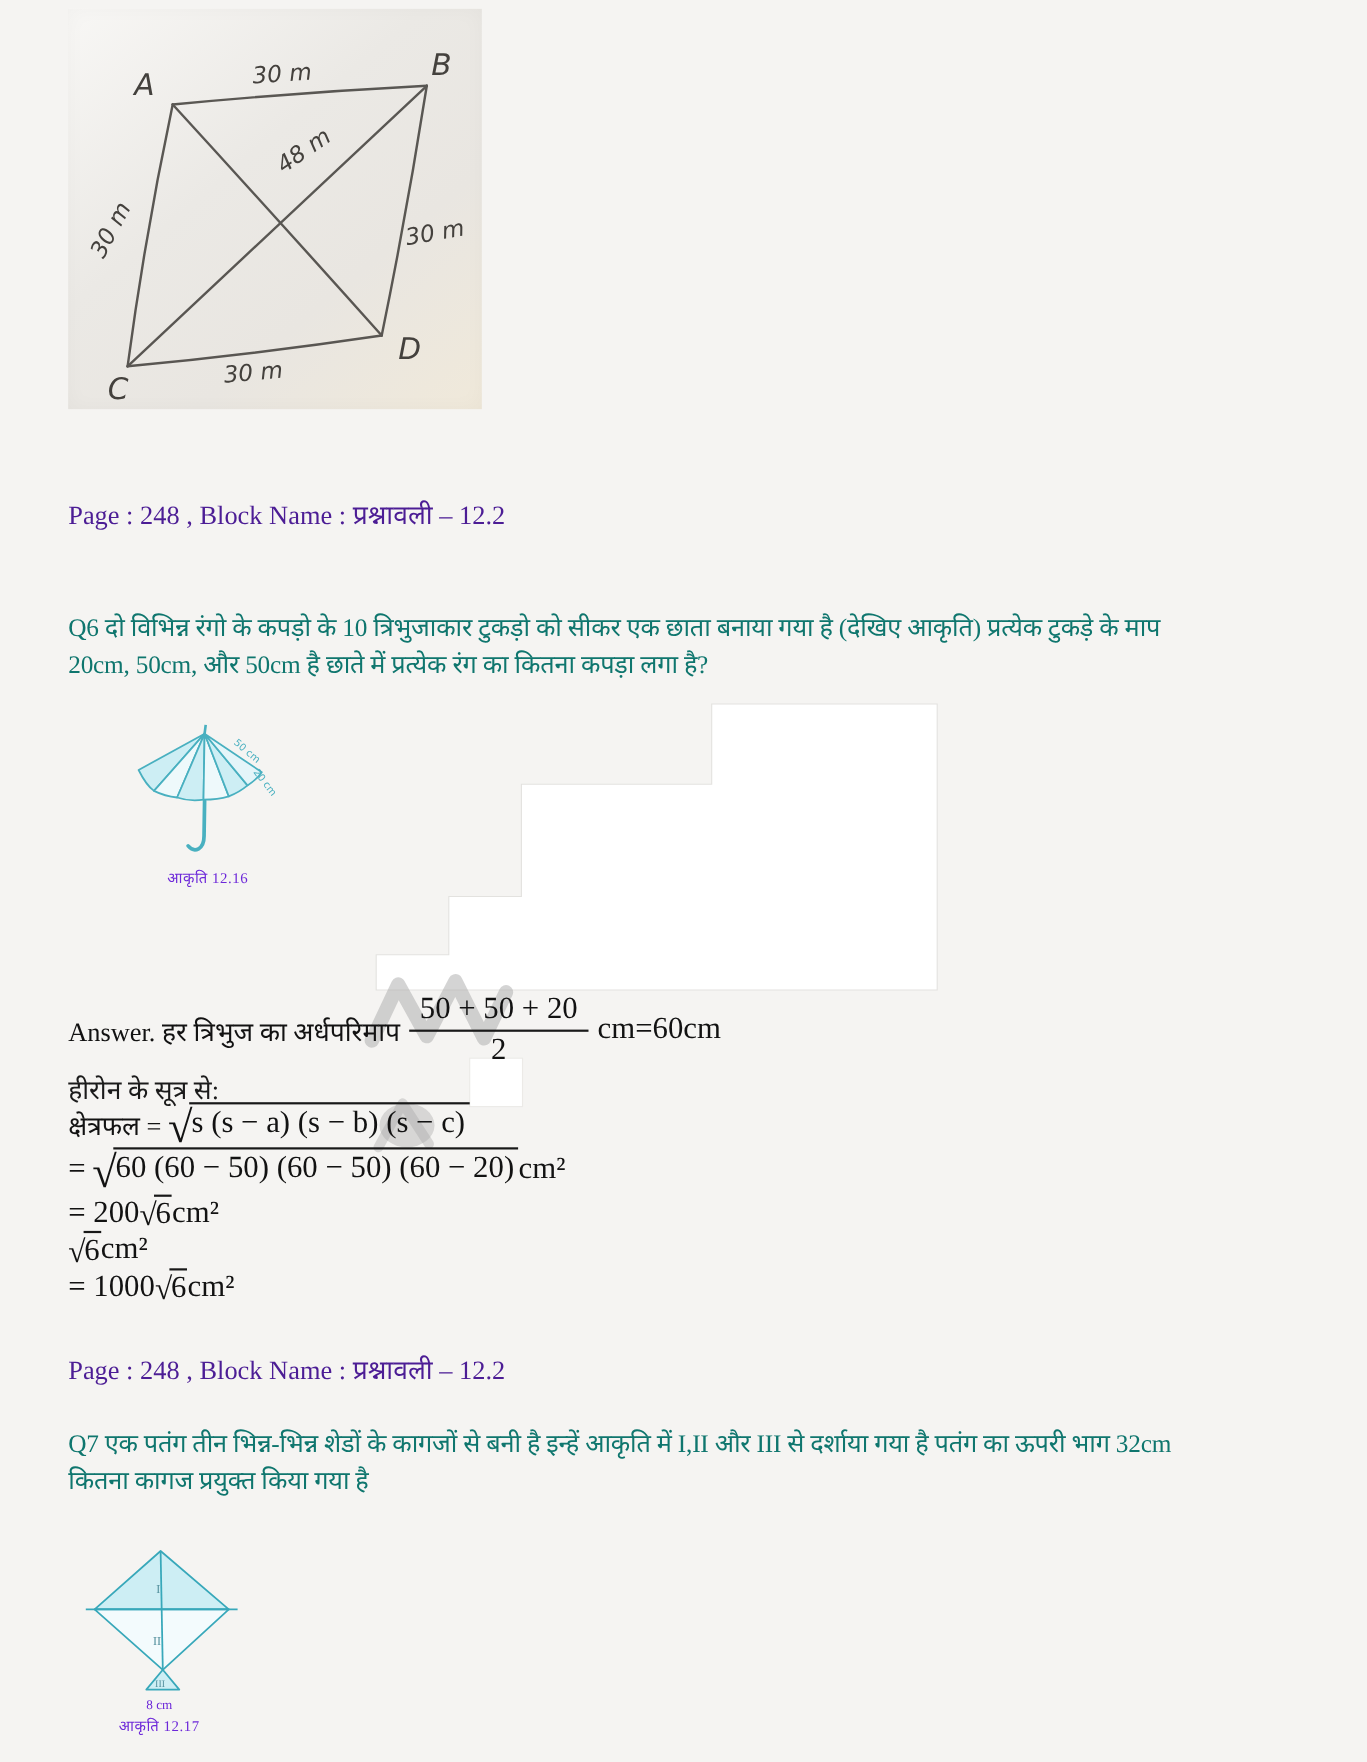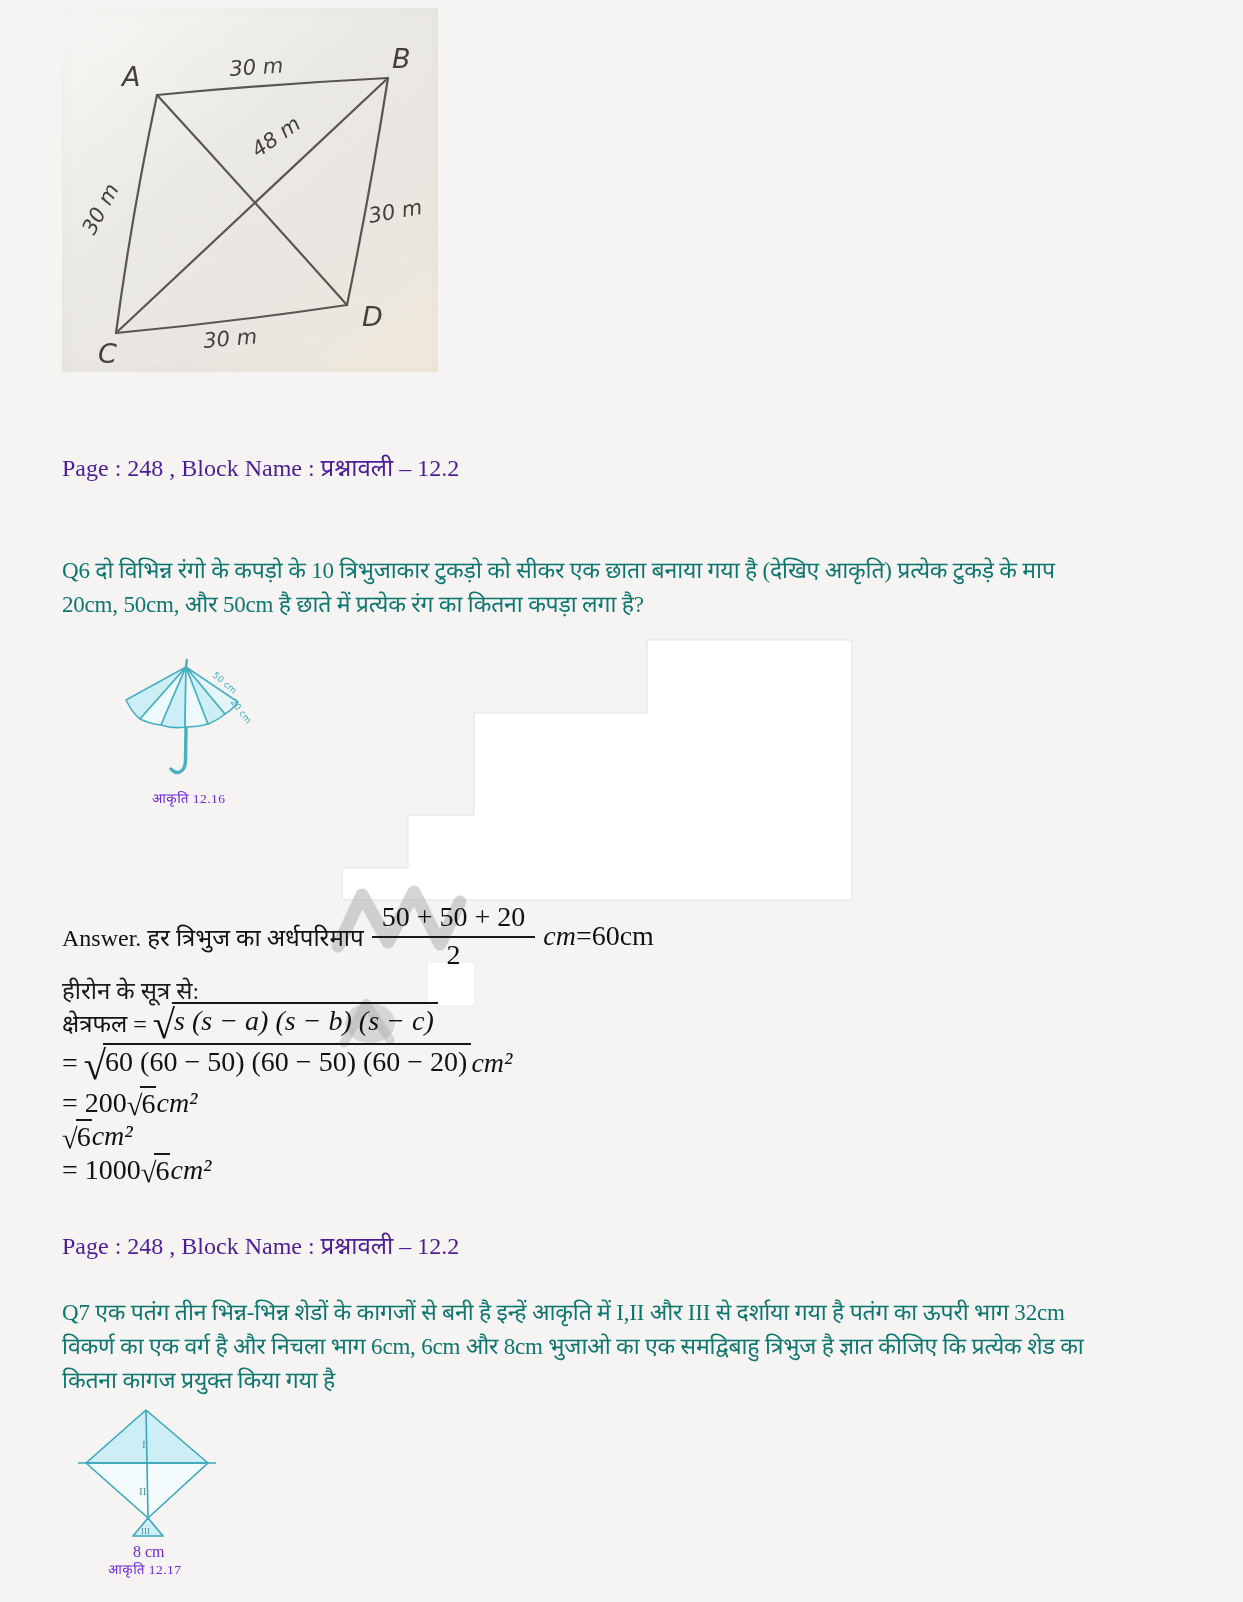--- a/index.html
+++ b/index.html
@@ -24,35 +24,35 @@
 
   
   .para{font-size:23px;line-height:34px;color:#0f766e;letter-spacing:-0.2px;}
   .para .ln{white-space:nowrap;}
   .pline{font-size:24px;color:#4c1d95;white-space:nowrap;}
 
   
   .math{font-family:"Liberation Serif","DejaVu Sans",serif;font-size:28px;color:#121212;white-space:nowrap;}
   .mrow{display:flex;align-items:center;}
   .dev{font-size:24px;}
-  .it{font-style:italic;}
+  .it{}
   .frac{display:inline-block;text-align:center;vertical-align:middle;margin:0 8px;}
   .frac .num{display:block;border-bottom:2.5px solid #1a1a1a;padding:0 10px 3px;}
   .frac .den{display:block;padding-top:1px;}
   .sqrt{display:inline-flex;align-items:stretch;}
   .sqrt .rsign{font-size:1.45em;line-height:1;align-self:flex-end;transform:translateY(3px);margin-right:-3px;}
   .sqrt .rad{border-top:2.2px solid #181818;padding:1px 4px 0 2px;align-self:flex-start;}
   .sqrt.sm .rsign{font-size:1.02em;transform:translateY(1px);margin-right:-2px;}
   .sqrt.sm .rad{border-top:2px solid #181818;padding:0 1px;}
   .gap{display:inline-block;width:6px;}
 
   
   .teal{color:#6d28d9;}
   .fig-caption{font-size:13.5px;letter-spacing:0.5px;white-space:nowrap;}
-  .fig-small{font-size:16px;white-space:nowrap;}
+  .fig-small{font-size:12px;white-space:nowrap;}
 </style>
 </head>
 <body>
 
 <svg class="overlay" width="1243" height="1602">
   <path d="M647,640 L852,640 L852,900 L342,900 L342,868 L408,868 L408,815 L474,815 L474,713 L647,713 Z" fill="#ffffff" stroke="#e3e2df" stroke-width="1"></path>
   <rect x="427" y="962" width="48" height="44" fill="#ffffff" stroke="#eceae7" stroke-width="1"></rect>
 </svg>
 
 <svg class="wm" width="1243" height="1602">
@@ -171,21 +171,20 @@
       <span class="rsign">√</span>
       <span class="rad">6</span>
     </span>
     <span class="it">cm²</span>
   </div>
 
   <div class="abs pline" style="left:62px;top:1228px;">Page : 248 , Block Name : प्रश्नावली – 12.2</div>
 
   <div class="abs para" style="left:62px;top:1296px;width:1170px;">
     <div class="ln">Q7 एक पतंग तीन भिन्न-भिन्न शेडों के कागजों से बनी है इन्हें आकृति में I,II और III से दर्शाया गया है पतंग का ऊपरी भाग 32cm</div>
-    <div class="ln">विकर्ण का एक वर्ग है और निचला भाग 6cm, 6cm और 8cm भुजाओ का एक समद्विबाहु त्रिभुज है ज्ञात कीजिए कि प्रत्येक शेड का</div>
     <div class="ln">कितना कागज प्रयुक्त किया गया है</div>
   </div>
 
   <div class="abs" style="left:72px;top:1402px;width:160px;height:145px;">
     <svg width="160" height="145" viewBox="0 0 160 145">
       <g stroke="#38a8ba" stroke-width="1.6" stroke-linejoin="round">
         <polygon points="74,8 14,61 136,61" fill="#cdeef4"></polygon>
         <polygon points="14,61 76,116 136,61" fill="#f3fbfd"></polygon>
         <line x1="6" y1="61" x2="144" y2="61"></line>
         <line x1="74" y1="8" x2="76" y2="116"></line>

